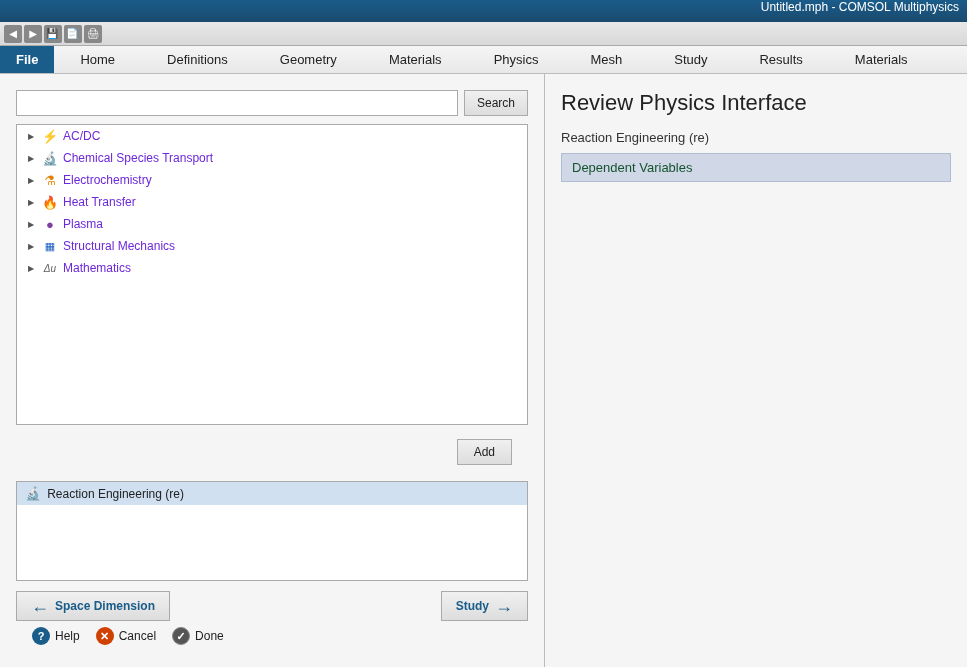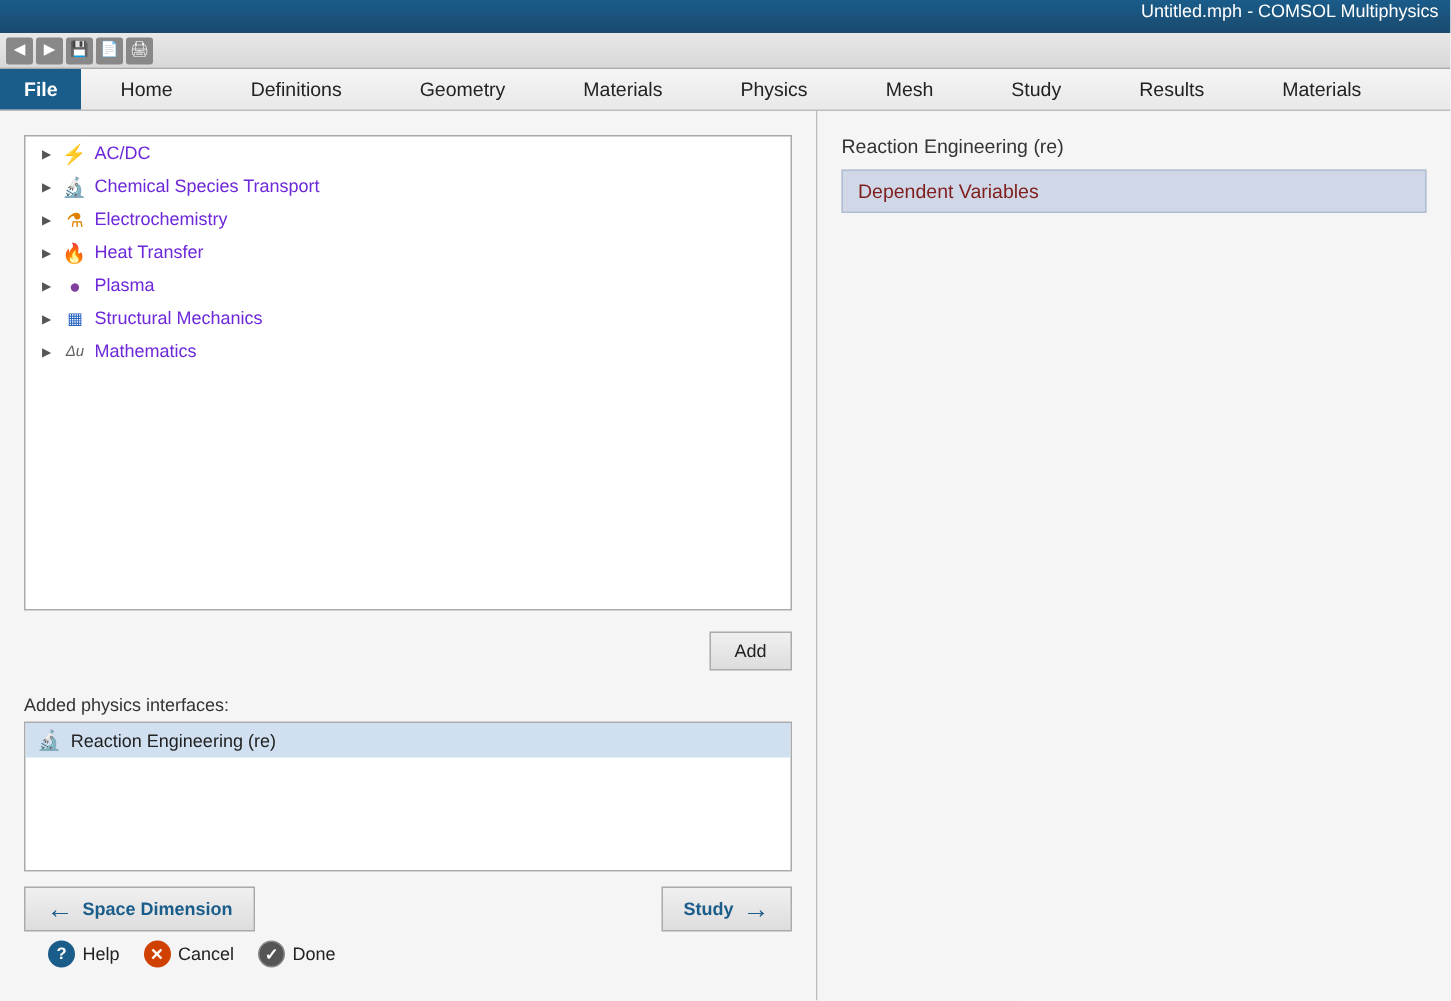--- a/index.html
+++ b/index.html
@@ -269,21 +269,21 @@
     #reaction-label {
       font-size: 13px;
       color: #333;
       margin-bottom: 8px;
     }
 
     #dep-vars-item {
       background: #d0d8e8;
       padding: 6px 10px;
       font-size: 13px;
-      color: #7f1d1d;
+      color: #14532d;
       cursor: pointer;
       border: 1px solid #b0bcd0;
     }
 
     #bottom-section {
       display: flex;
       flex-direction: column;
     }
 
     #remove-row {
@@ -316,20 +316,24 @@
   <div class="menu-item">Mesh</div>
   <div class="menu-item">Study</div>
   <div class="menu-item">Results</div>
   <div class="menu-item">Materials</div>
 </div>
 
 <div id="main">
 
   <div id="left-panel">
 
+    <div id="search-row">
+      <input id="search-input" type="text" style="">
+      <button id="search-btn">Search</button>
+    </div>
 
     <div id="physics-list">
       <div class="physics-item">
         <span class="expand-arrow">▶</span>
         <span class="physics-icon icon-acdc">⚡</span>
         <span class="physics-label">AC/DC</span>
       </div>
       <div class="physics-item">
         <span class="expand-arrow">▶</span>
         <span class="physics-icon icon-cst">🔬</span>
@@ -355,26 +359,25 @@
         <span class="physics-icon icon-struct" style="color:#2060c0; font-size:11px;">▦</span>
         <span class="physics-label">Structural Mechanics</span>
       </div>
       <div class="physics-item">
         <span class="expand-arrow">▶</span>
         <span class="physics-icon icon-math" style="color:#606060; font-size:10px; font-style:italic;">Δu</span>
         <span class="physics-label">Mathematics</span>
       </div>
     </div>
 
-    <div style="display:flex; justify-content:flex-end; margin: 6px 0;">
+    <div style="display:flex; justify-content:flex-end; margin: 6px 16px;">
       <button id="add-btn" style="height:26px; padding:0 16px; background:linear-gradient(to bottom,#f0f0f0,#ddd); border:1px solid #aaa; cursor:pointer; font-size:12px;">Add</button>
     </div>
 
     <div id="bottom-section">
-      <div id="added-label">Added physics interfaces:</div>
       <div id="added-list">
         <div class="added-item">
           <span style="font-size:13px;">🔬</span>
           <span class="added-item-label">Reaction Engineering (re)</span>
         </div>
       </div>
     </div>
 
     <div id="bottom-bar">
       <button class="nav-btn">
@@ -397,17 +400,18 @@
         <span>Cancel</span>
       </div>
       <div class="help-btn">
         <span class="circle-icon check-icon" style="background:#555; border:1px solid #888;">✓</span>
         <span>Done</span>
       </div>
     </div>
   </div>
 
   <div id="right-panel">
+    <div id="review-title">Review Physics Interface</div>
     <div id="reaction-label">Reaction Engineering (re)</div>
     <div id="dep-vars-item">Dependent Variables</div>
   </div>
 
 </div>
 
 </body></html>

